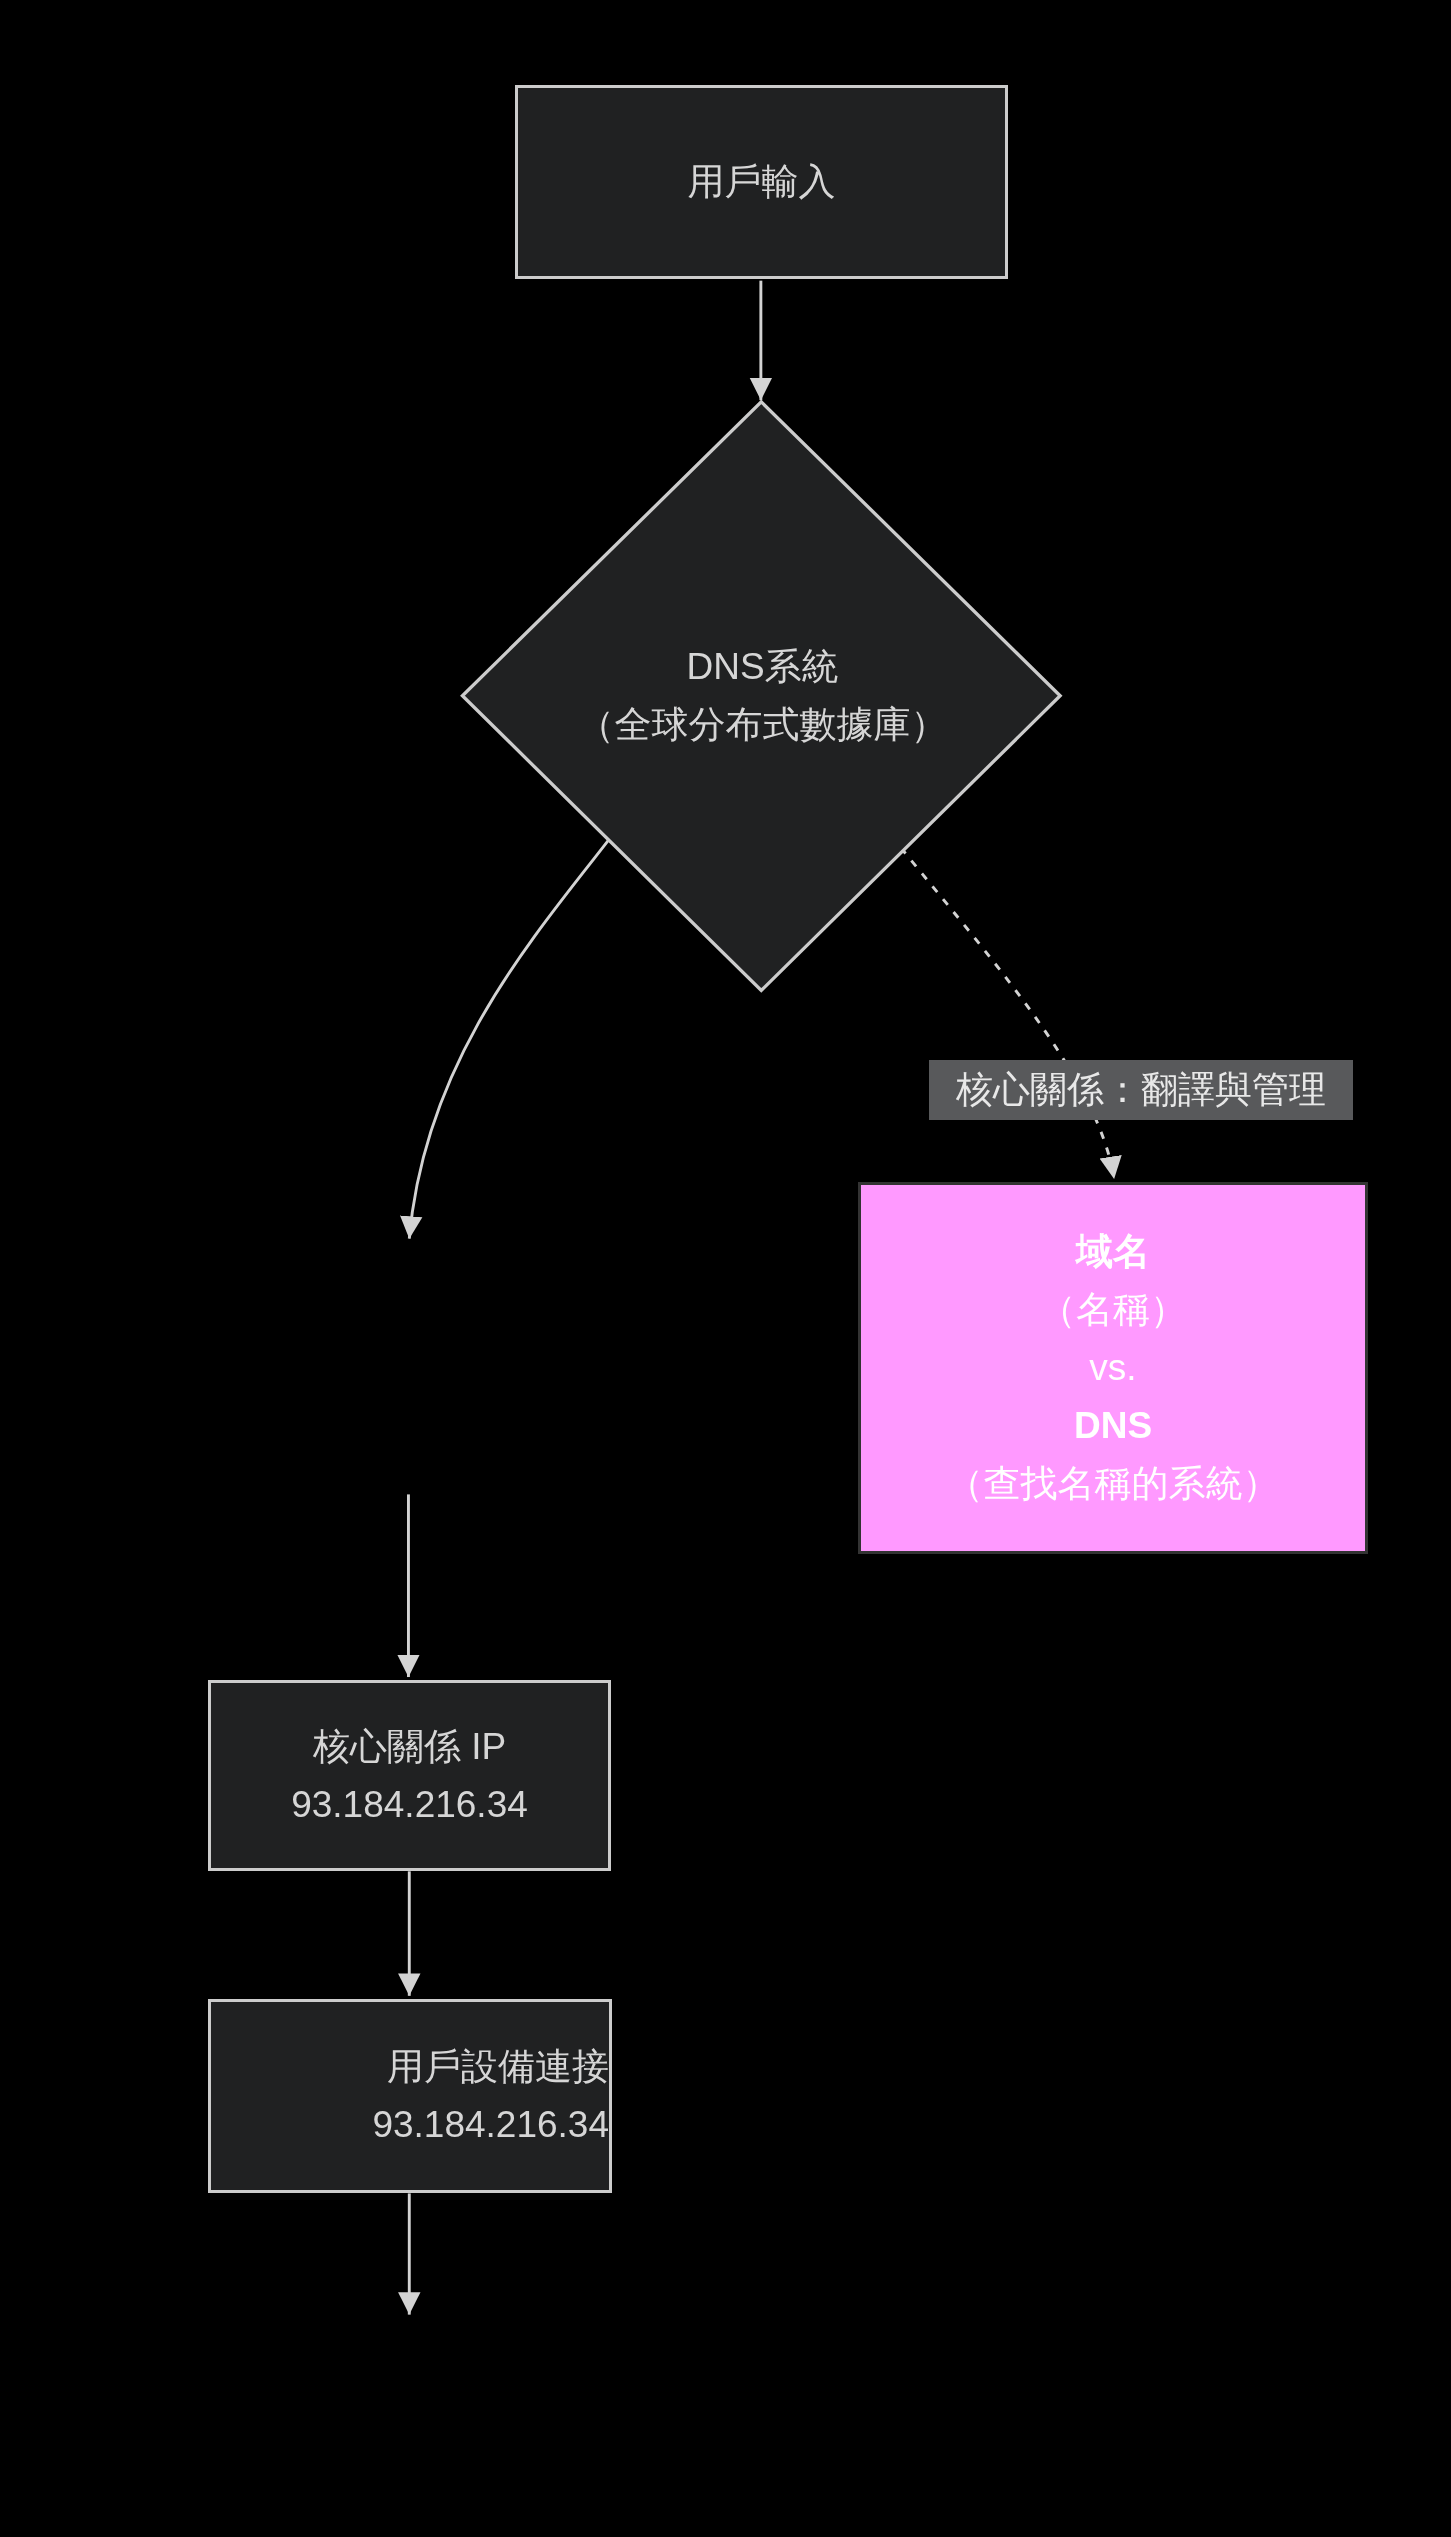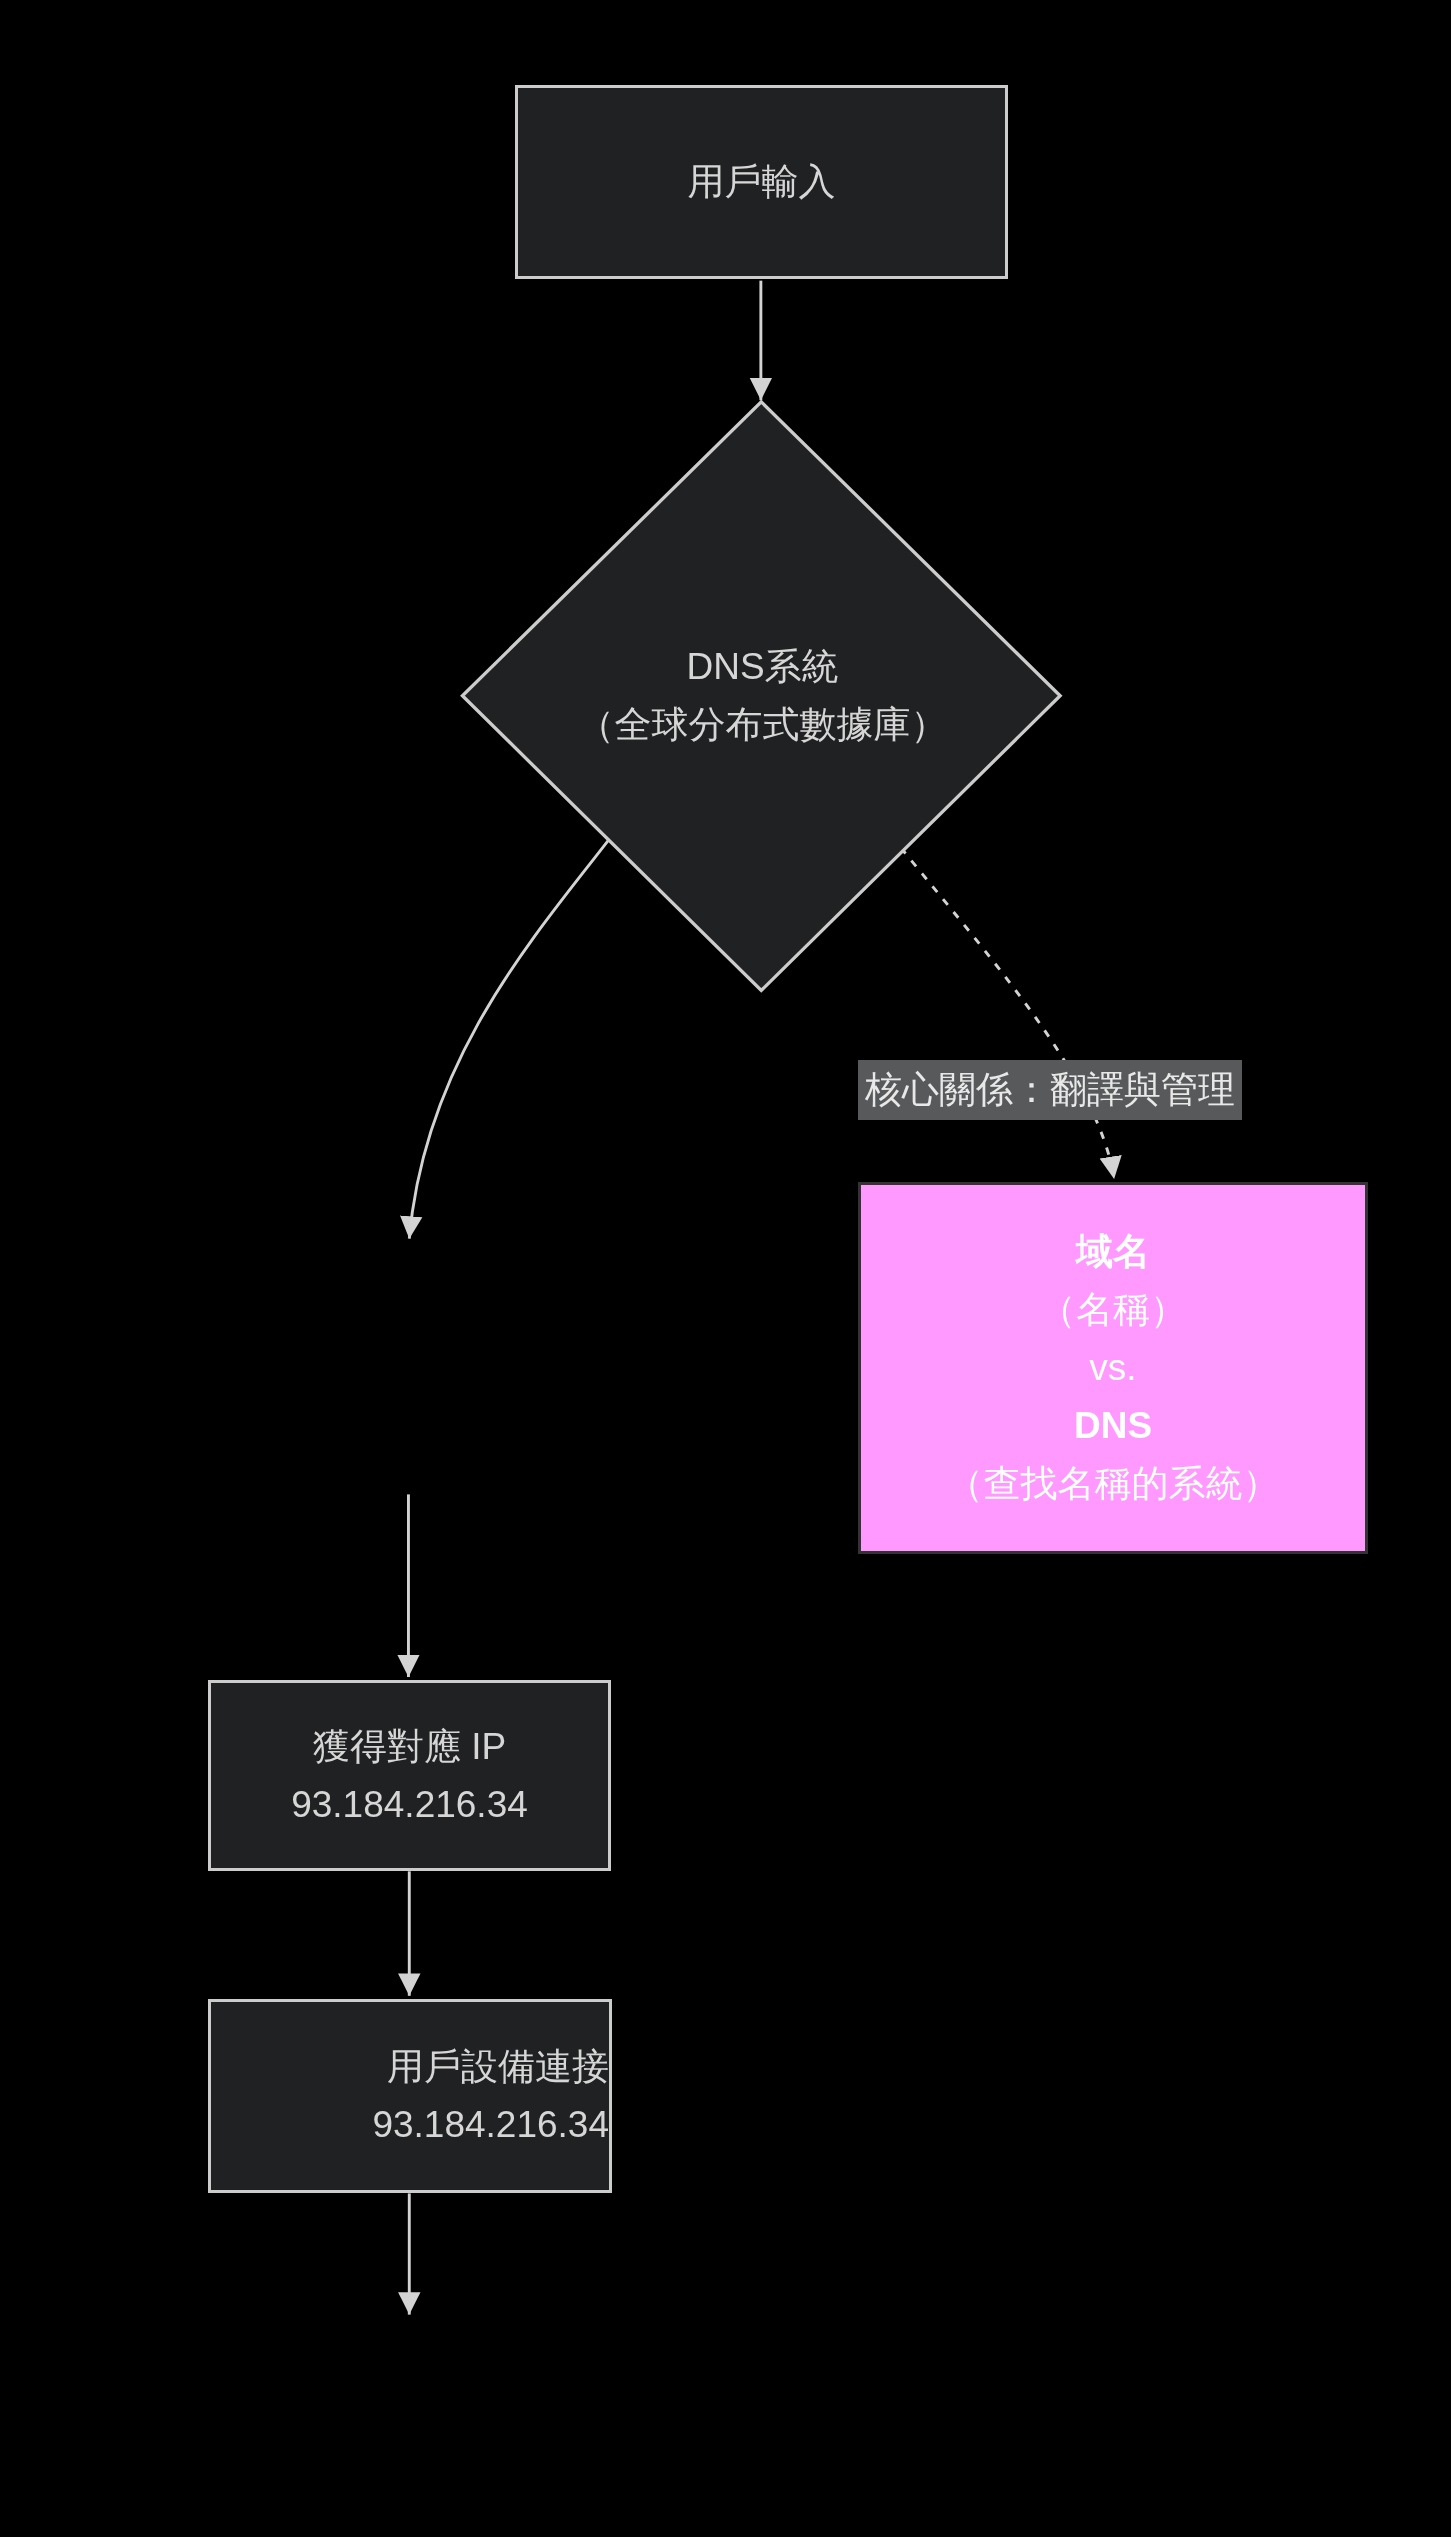--- a/index.html
+++ b/index.html
@@ -77,24 +77,24 @@
     z-index: 2;
     left: 466px; top: 638px; width: 593px;
     color: var(--node_text);
     text-align: center;
     font-size: 37px;
     line-height: 58px;
   }
   .edge-label {
     position: absolute;
     z-index: 3;
-    left: 858px; top: 1060px;
+    left: 929px; top: 1060px;
     height: 60px;
     line-height: 60px;
-    padding: 0 7px;
+    padding: 0 27px;
     background: var(--label_bg);
     color: var(--label_text);
     font-size: 37px;
     white-space: nowrap;
   }
   .line { display: block; white-space: nowrap; }
 </style>
 </head>
 <body>
 
@@ -136,21 +136,21 @@
   <div class="node node-pink">
     <span class="line bold">域名</span>
     <span class="line">（名稱）</span>
     <span class="line">vs.</span>
     <span class="line bold">DNS</span>
     <span class="line">（查找名稱的系統）</span>
   </div>
 
 
   <div class="node node-ip">
-    <span class="line">獲得對應 IP</span>
+    <span class="line">核心關係 IP</span>
     <span class="line">93.184.216.34</span>
   </div>
 
   <div class="node node-connect">
     <span class="line">用戶設備連接</span>
     <span class="line">93.184.216.34</span>
   </div>
 
 
 </div>

